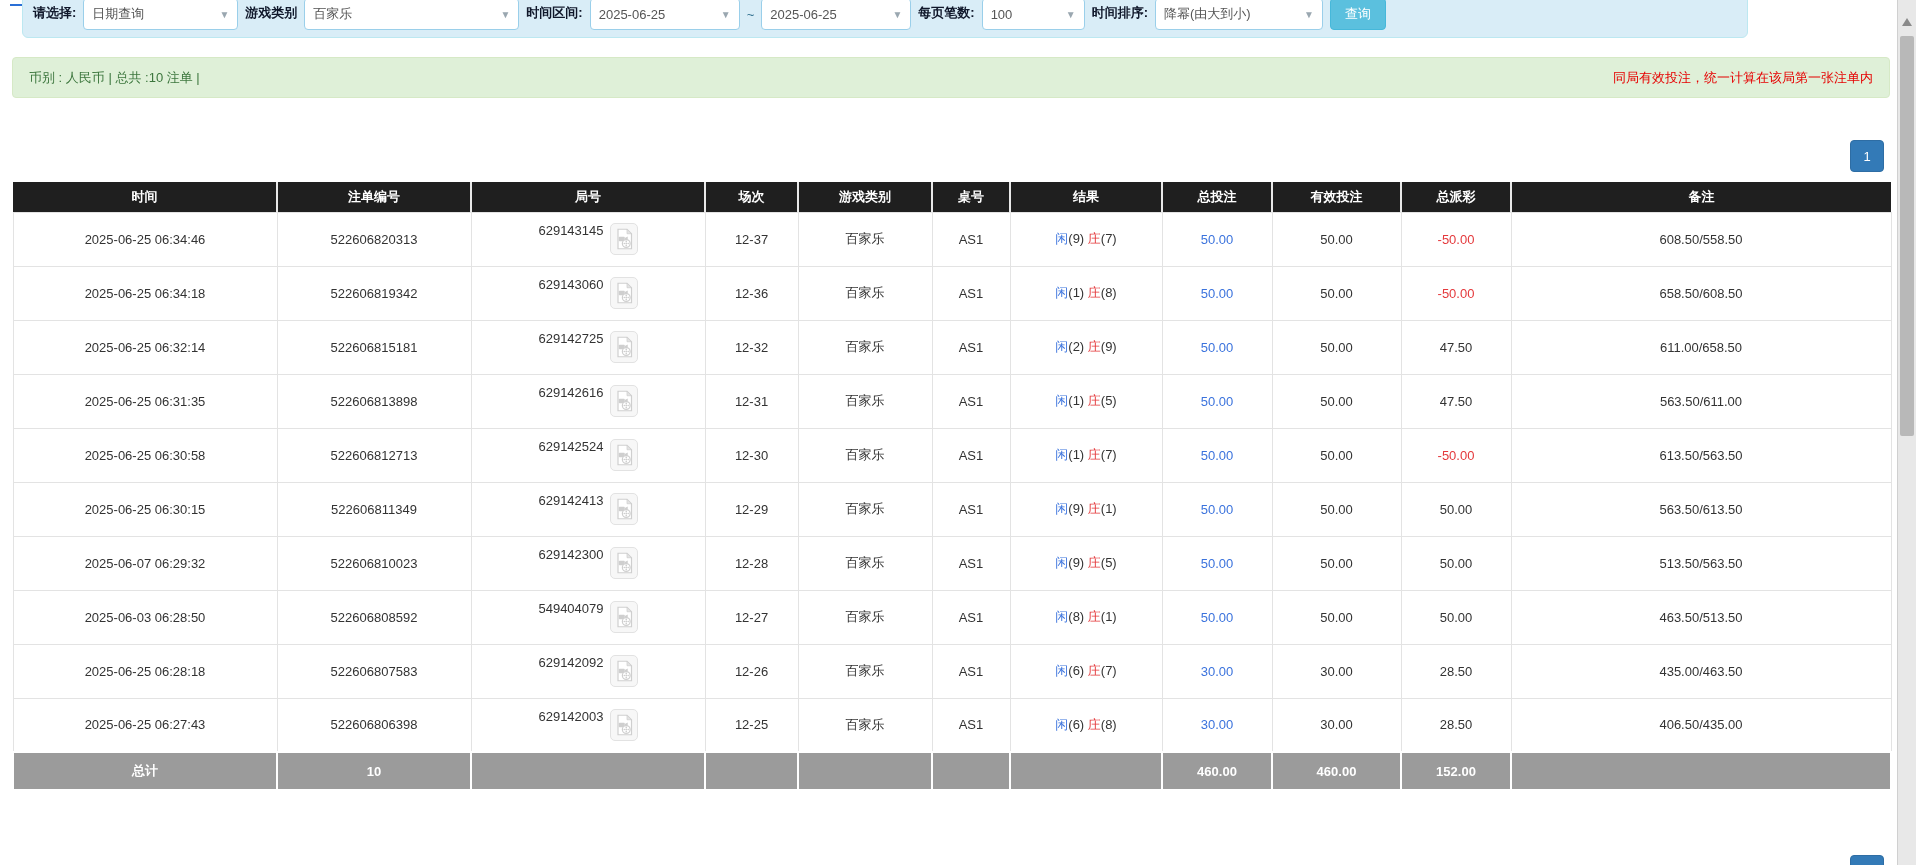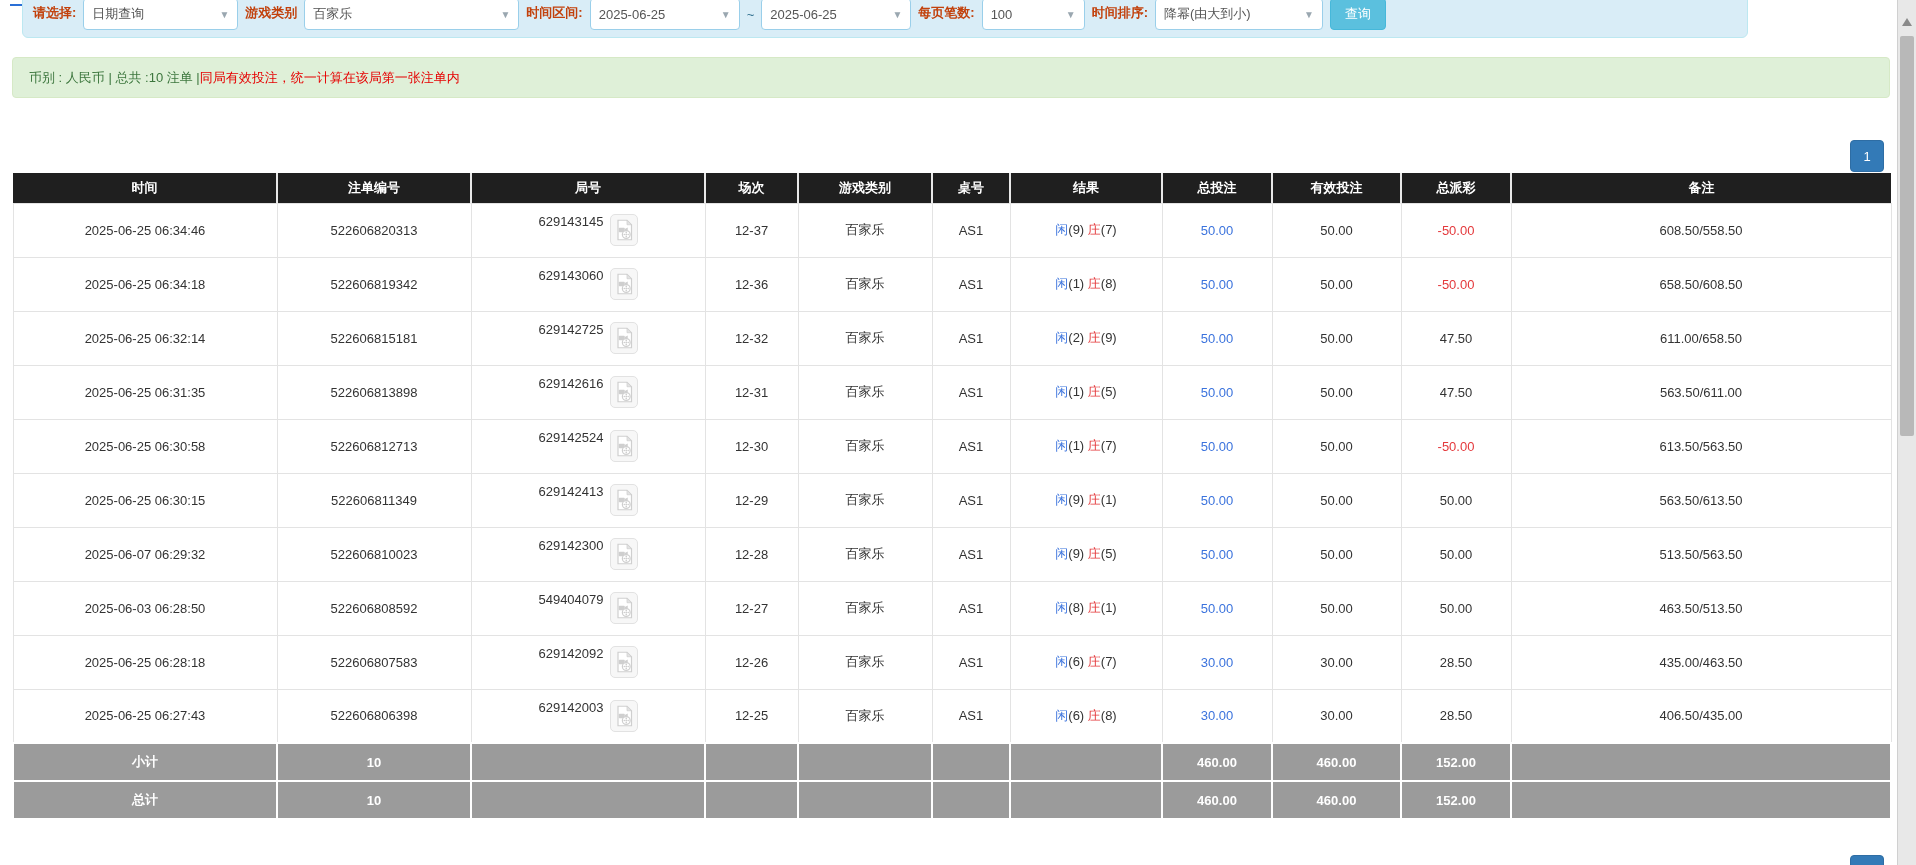--- a/index.html
+++ b/index.html
@@ -7,44 +7,44 @@
     font-family:"Liberation Sans","DejaVu Sans",sans-serif; font-size:13px; color:#333; }
   .abs { position:absolute; }
 
   
   .link-frag { left:10px; top:0; width:20px; height:6px; border-bottom:2px solid #2a6fd6; }
 
   
   .filter-bar { left:22px; top:-30px; width:1726px; height:68px; background:#d9edf7;
     border:1px solid #bce8f1; border-radius:6px; display:flex; align-items:flex-end;
     padding:6px 10px 7px 10px; gap:7px; }
-  .f-label { color:#c2410c; font-weight:bold; white-space:nowrap; padding-bottom:8px; }
+  .f-label { color:#0f172a; font-weight:bold; white-space:nowrap; padding-bottom:8px; }
   .f-select { background:#fff; border:1px solid #9acfea; border-radius:4px; height:32px;
     display:flex; align-items:center; justify-content:space-between; padding:0 8px; color:#555; }
   .caret { color:#9aa7b0; font-size:10px; margin-left:8px; }
   .tilde { color:#31708f; padding-bottom:8px; }
   .btn-query { background:#5bc0de; color:#fff; border:1px solid #46b8da; border-radius:4px;
     height:32px; padding:0 14px; font-size:13px; cursor:pointer; }
 
   
   .green-bar { left:12px; top:57px; width:1878px; height:41px; background:#dff0d8;
     border:1px solid #d6e9c6; border-radius:4px; display:flex; align-items:center;
-    padding:0 16px; }
+    justify-content:space-between; padding:0 16px; }
   .green-left { color:#3c763d; }
   .green-right { color:#e60000;font-family:Liberation Serif, serif; }
 
   
   .pager { width:34px; height:32px; background:#337ab7; border:1px solid #2e6da4;
     border-radius:4px; color:#fff; display:flex; align-items:center; justify-content:center;
     cursor:pointer; }
   .pager-top { left:1850px; top:140px; }
   .pager-bottom { left:1850px; top:855px; }
 
   
-  .bet-table { left:12px; top:173px; width:1878px; border-collapse:collapse; table-layout:fixed; }
+  .bet-table { left:12px; top:182px; width:1878px; border-collapse:collapse; table-layout:fixed; }
   .bet-table th { background:#1f1f1f; color:#fff; font-weight:bold; height:30px;
     border-left:2px solid #e8e8e8; font-size:13px; }
   .bet-table th:first-child { border-left:none; }
   .bet-table td { height:54px; text-align:center; border:1px solid #e3e3e3; background:#fff; }
   .bet-table tfoot td { height:38px; background:#9b9b9b; color:#fff; font-weight:bold;
     border:2px solid #fff; }
   .blue { color:#3b73dd; }
   .red { color:#e4393c; }
   .neg { color:#e4393c; }
   .amount-link { color:#3b73dd; cursor:pointer; }
@@ -482,33 +482,20 @@
       <span class="red">庄</span><span>(8)</span>
     </td>
     <td><span class="amount-link">30.00</span></td>
     <td>30.00</td>
     <td>28.50</td>
     <td>406.50/435.00</td>
   </tr>
 </tbody>
   <tfoot>
     <tr>
-      <td>小计</td>
-      <td>10</td>
-      <td></td>
-        <td></td>
-        <td></td>
-      <td></td>
-        <td></td>
-      <td>460.00</td>
-      <td>460.00</td>
-      <td>152.00</td>
-      <td></td>
-    </tr>
-    <tr>
       <td>总计</td>
       <td>10</td>
       <td></td>
         <td></td>
         <td></td>
       <td></td>
         <td></td>
       <td>460.00</td>
       <td>460.00</td>
       <td>152.00</td>

